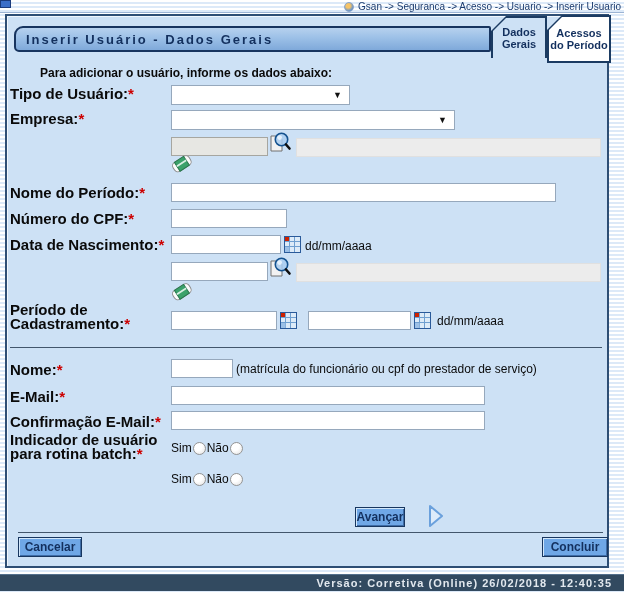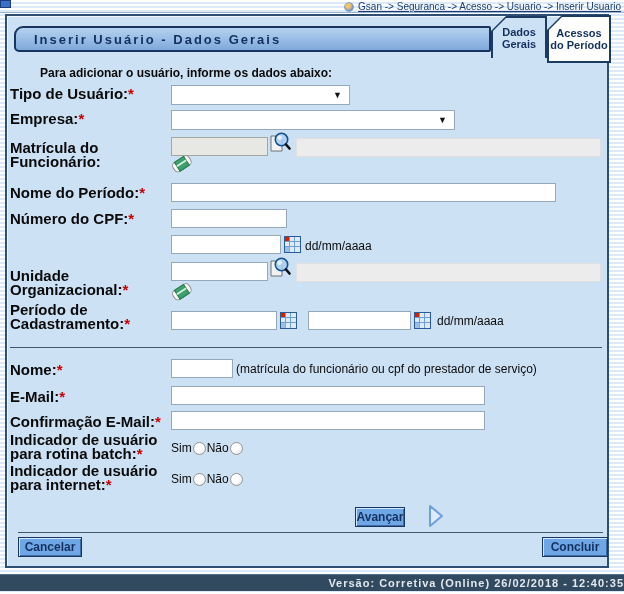--- a/index.html
+++ b/index.html
@@ -9,30 +9,30 @@
     font-family:"Liberation Sans", sans-serif;
     background:repeating-linear-gradient(180deg,#ffffff 0 2px,#dce9f8 2px 4px);
   }
   
   .top-chip { position:absolute; left:0; top:0; width:11px; height:8px; background:#3c6fc8; border:1px solid #1c3c7c; }
   
   .breadcrumb { position:absolute; top:1px; right:3px; display:flex; align-items:center; gap:4px; }
   .help-icon { width:10px; height:10px; border-radius:50%;
     background:radial-gradient(circle at 40% 35%, #f6c468 0 30%, #5a8fd4 75%, #2c5a9a 100%);
     border:1px solid #8aa4c8; }
-  .bc-text { font-size:10px; color:#1c3c6e; white-space:nowrap;text-decoration:underline; }
+  .bc-text { font-size:10px; color:#1c3c6e; white-space:nowrap; }
   .bc-line { position:absolute; top:12px; left:0; width:624px; height:1px; background:#9cb4d4; }
   
   .panel { position:absolute; left:5px; top:14px; width:604px; height:554px;
     background:#cde1f5; border:2px solid #2e4e74; box-shadow:inset 1px 1px 0 #f0f6fc; }
   
   .titlebar { position:absolute; left:14px; top:26px; width:477px; height:26px;
     background:linear-gradient(180deg,#b6d1ee 0%,#9cc0e7 45%,#7fa9da 100%);
     border:2px solid #17345f; border-radius:9px 2px 2px 5px;
-    display:flex; align-items:center; padding-left:18px; }
+    display:flex; align-items:center; padding-left:10px; }
   .titlebar span { font-size:13px; font-weight:bold; letter-spacing:2px; color:#13305e; }
   
   .tab { position:absolute; }
   .tab-outer { position:absolute; inset:0; background:#1b3b62;
     clip-path:polygon(15px 0, 100% 0, 100% 100%, 0 100%, 0 15px); }
   .tab-inner { position:absolute; display:flex; align-items:center; justify-content:center;
     text-align:center; font-size:11px; font-weight:bold; color:#13305e; line-height:12px;
     clip-path:polygon(13px 0, 100% 0, 100% 100%, 0 100%, 0 13px); }
   .tab-active { left:491px; top:16px; width:56px; height:42px; }
   .tab-active .tab-inner { top:2px; left:2px; right:2px; bottom:0; background:#cde1f5; }
@@ -57,21 +57,21 @@
   .radio-row { position:absolute; left:171px; display:flex; align-items:center; gap:1px;
     font-size:12px; color:#0a0a0a; }
   .sep { position:absolute; height:1px; background:#42566c; }
   
   .btn { position:absolute; height:20px; font-family:"Liberation Sans", sans-serif;
     font-size:12px; font-weight:bold; color:#13305e; background:#6fa7e6;
     border:1px solid #18365f; box-shadow:inset 1px 1px 0 #d2e7fb, inset -1px -1px 0 #3e6ca6;
     text-align:center; line-height:18px; cursor:pointer; }
   
   .footer { position:absolute; left:0; top:574px; width:624px; height:17px; background:#324a60;
-    display:flex; align-items:center; justify-content:flex-end; padding-right:0;
+    display:flex; align-items:center; justify-content:flex-end; padding-right:12px;
     border-top:1px solid #54708c; }
   .footer span { font-size:11px; font-weight:bold; letter-spacing:1px; color:#e2e8ee; }
 </style>
 </head>
 <body>
 
 <div id="stage">
 
   <div class="top-chip"></div>
 
@@ -101,21 +101,20 @@
   <div class="lbl" style="top:87px"><span>Tipo de Usuário:</span><span class="req">*</span></div>
   <div class="selbox" style="left:171px;top:85px;width:179px">
       <span class="arrow">▼</span>
     </div>
 
   <div class="lbl" style="top:112px"><span>Empresa:</span><span class="req">*</span></div>
   <div class="selbox" style="left:171px;top:110px;width:284px">
       <span class="arrow">▼</span>
     </div>
 
-  <div class="lbl" style="top:141px"><span>Matrícula do Funcionário:</span></div>
   <input class="tbox tbox-ro" style="left: 171px; top: 137px; width: 97px;" readonly="" value="">
   <svg class="icon" style="left:267px;top:130px" width="25" height="25" viewBox="0 0 25 25">
     <path d="M4 6 h8 l3 3 v12 H4 z" fill="#f2f2f2" stroke="#707070" stroke-width="1"></path>
     <circle cx="14.5" cy="9.5" r="6.2" fill="#a9cdf0" fill-opacity="0.85" stroke="#14528f" stroke-width="1.6"></circle>
     <circle cx="12.6" cy="7.6" r="2.4" fill="#eaf5ff" opacity="0.9"></circle>
     <line x1="19" y1="14.5" x2="22.5" y2="18.5" stroke="#101010" stroke-width="2.6" stroke-linecap="round"></line>
   </svg>
   <div class="strip" style="left:296px;top:138px;width:305px"></div>
   <svg class="icon" style="left:169px;top:153px" width="26" height="22" viewBox="0 0 26 22">
     <g transform="rotate(-33 13 11)">
@@ -124,30 +123,30 @@
       <rect x="7.5" y="9.3" width="11" height="1.8" fill="#d9efe3"></rect>
     </g>
   </svg>
 
   <div class="lbl" style="top:186px"><span>Nome do Período:</span><span class="req">*</span></div>
   <input class="tbox" style="left: 171px; top: 183px; width: 385px;" value="">
 
   <div class="lbl" style="top:212px"><span>Número do CPF:</span><span class="req">*</span></div>
   <input class="tbox" style="left: 171px; top: 209px; width: 116px;" value="">
 
+  <div class="lbl" style="top:238px"><span>Data de Nascimento:</span><span class="req">*</span></div>
   <input class="tbox" style="left: 171px; top: 235px; width: 110px;" value="">
   <svg class="icon" style="left:284px;top:236px" width="17" height="17" viewBox="0 0 17 17">
     <rect x="0.5" y="0.5" width="16" height="16" fill="#ddebf8" stroke="#2a5a9a"></rect>
     <rect x="1" y="1" width="4" height="4" fill="#cc2200"></rect>
     <path d="M5.5 1 V16 M10.5 1 V16 M1 5.5 H16 M1 10.5 H16" stroke="#6f9fd0" stroke-width="1" fill="none"></path>
     <rect x="1" y="11" width="4.5" height="5" fill="#9cc0e6"></rect>
   </svg>
   <span class="hint" style="left:305px;top:239px">dd/mm/aaaa</span>
 
-  <div class="lbl" style="top:269px"><span>Unidade Organizacional:</span><span class="req">*</span></div>
   <input class="tbox" style="left: 171px; top: 262px; width: 97px;" value="">
   <svg class="icon" style="left:267px;top:255px" width="25" height="25" viewBox="0 0 25 25">
     <path d="M4 6 h8 l3 3 v12 H4 z" fill="#f2f2f2" stroke="#707070" stroke-width="1"></path>
     <circle cx="14.5" cy="9.5" r="6.2" fill="#a9cdf0" fill-opacity="0.85" stroke="#14528f" stroke-width="1.6"></circle>
     <circle cx="12.6" cy="7.6" r="2.4" fill="#eaf5ff" opacity="0.9"></circle>
     <line x1="19" y1="14.5" x2="22.5" y2="18.5" stroke="#101010" stroke-width="2.6" stroke-linecap="round"></line>
   </svg>
   <div class="strip" style="left:296px;top:263px;width:305px"></div>
   <svg class="icon" style="left:169px;top:281px" width="26" height="22" viewBox="0 0 26 22">
     <g transform="rotate(-33 13 11)">
@@ -187,21 +186,20 @@
   <input class="tbox" style="left: 171px; top: 411px; width: 314px;" value="">
 
   <div class="lbl" style="top:433px"><span>Indicador de usuário para rotina batch:</span><span class="req">*</span></div>
   <div class="radio-row" style="top:441px">
     <span>Sim</span>
     <input type="radio" name="batch" style="">
     <span>Não</span>
     <input type="radio" name="batch" style="">
   </div>
 
-  <div class="lbl" style="top:464px"><span>Indicador de usuário para internet:</span><span class="req">*</span></div>
   <div class="radio-row" style="top:472px">
     <span>Sim</span>
     <input type="radio" name="internet" style="">
     <span>Não</span>
     <input type="radio" name="internet" style="">
   </div>
 
   <button class="btn" style="left:355px;top:507px;width:50px">Avançar</button>
   <svg class="icon" style="left:427px;top:504px" width="18" height="24" viewBox="0 0 18 24">
     <path d="M3 2 L15 12 L3 22 Z" fill="#ddebfa" stroke="#6aa0dc" stroke-width="2" stroke-linejoin="round"></path>

